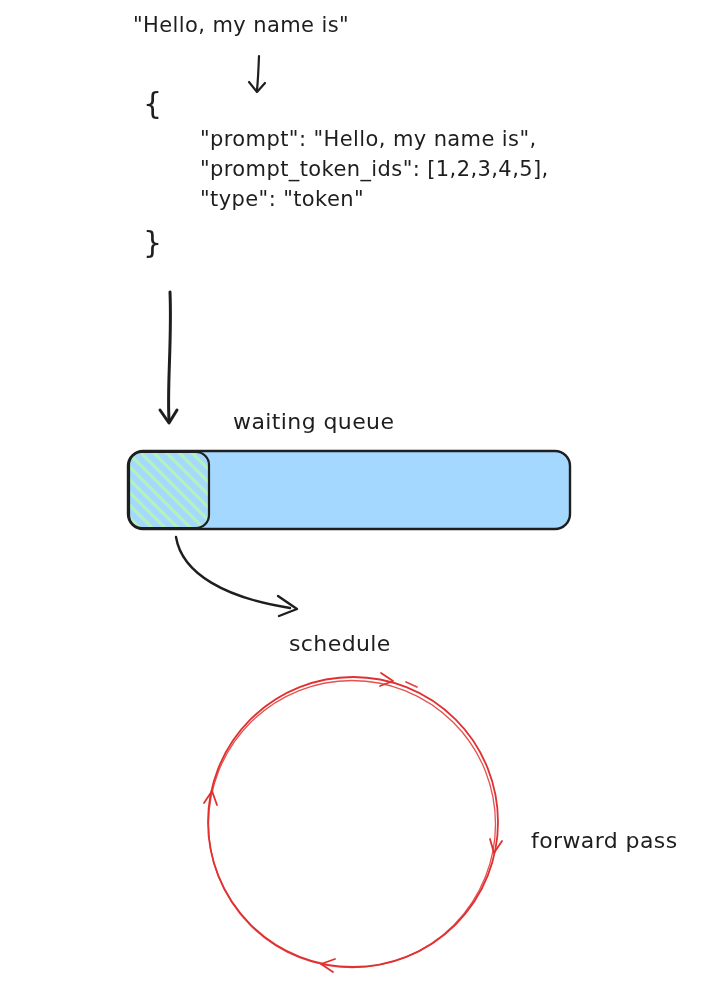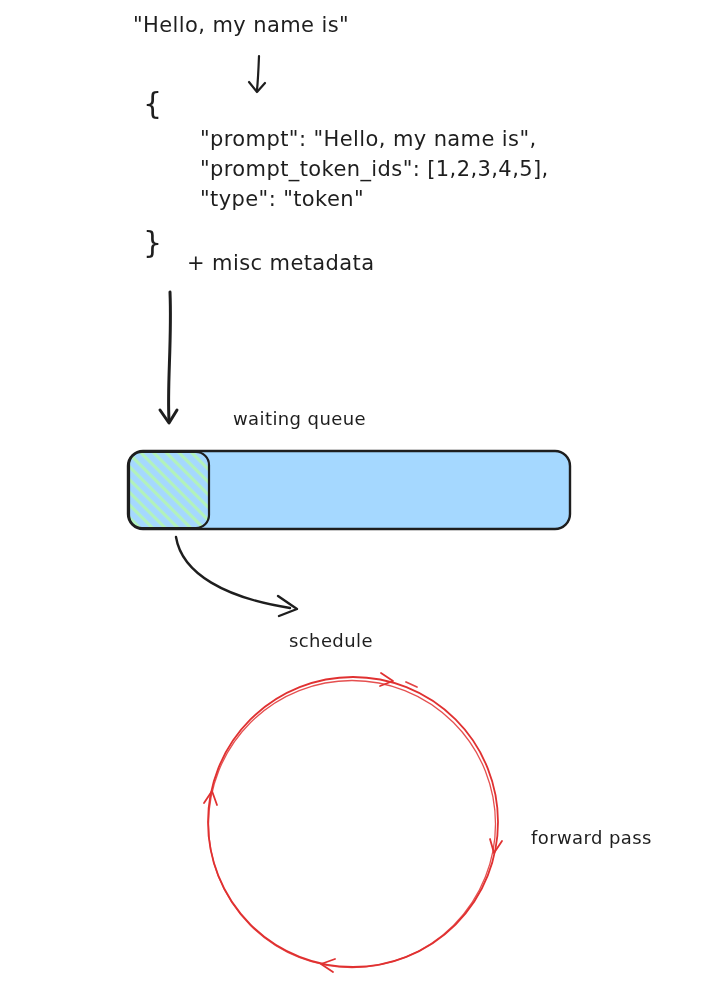--- a/index.html
+++ b/index.html
@@ -22,21 +22,21 @@
   }
   .txt {
     position: absolute;
     white-space: pre;
     font-size: 21px;
     letter-spacing: 0.4px;
     line-height: 1.25;
     color: #1e1e1e;
   }
   .brace { font-size: 30px; }
-  .label { font-size: 18px; }
+  .label { font-size: 22px; }
   .code-lines .txt-line {
     white-space: pre;
     font-size: 21px;
     letter-spacing: 0.4px;
     line-height: 30px;
   }
   .code-lines {
     position: absolute;
     left: 200px;
     top: 124px;
@@ -86,21 +86,20 @@
   <div class="txt brace" style="left:143px; top:85px">{</div>
 
   <div class="code-lines">
     <div class="txt-line">"prompt": "Hello, my name is",</div>
     <div class="txt-line">"prompt_token_ids": [1,2,3,4,5],</div>
     <div class="txt-line">"type": "token"</div>
   </div>
 
   <div class="txt brace" style="left:143px; top:224px">}</div>
 
-  <div class="txt" style="left:187px; top:250px">+ misc metadata</div>
 
 
   <div class="txt label" style="left:233px; top:408px">waiting queue</div>
 
   <div class="txt label" style="left:289px; top:630px">schedule</div>
 
   <div class="txt label" style="left:531px; top:827px">forward pass</div>
 
 
 </div>

